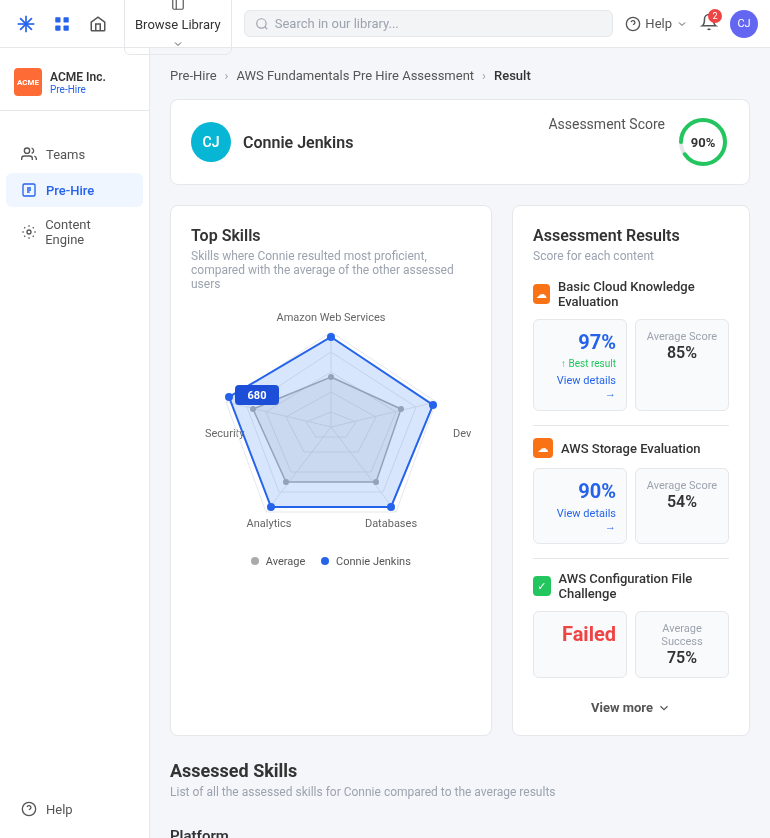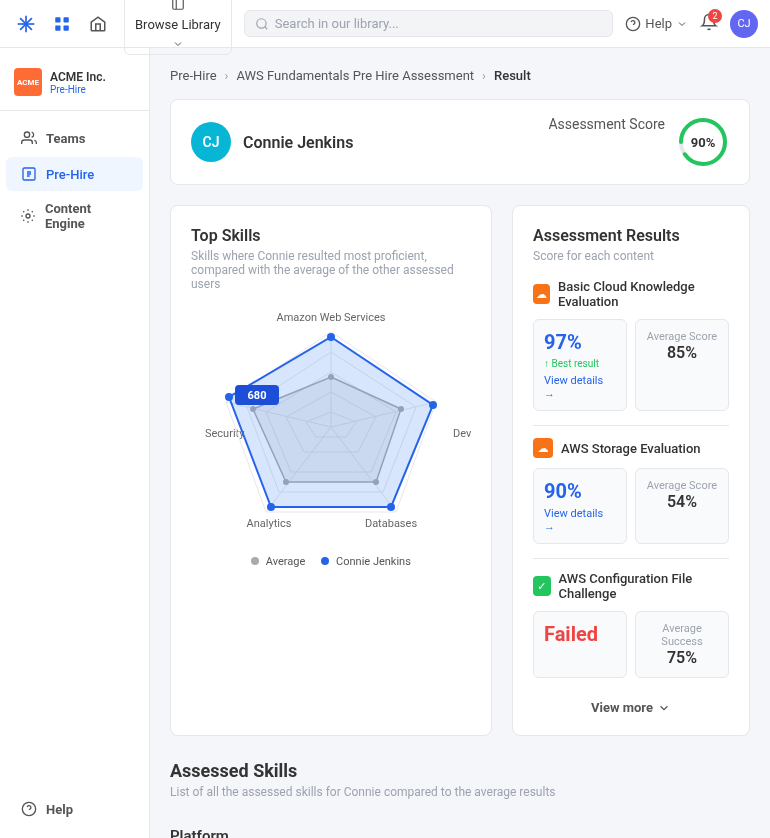--- a/index.html
+++ b/index.html
@@ -61,35 +61,34 @@
       top: 48px; bottom: 0; left: 0;
       padding: 12px 0;
       display: flex;
       flex-direction: column;
       gap: 2px;
     }
     .sidebar-org {
       display: flex; align-items: center; gap: 8px;
       padding: 8px 14px 14px;
       border-bottom: 1px solid #e5e7eb;
-      margin-bottom: 8px;
+      margin-bottom: 24px;
     }
     .org-logo { width: 28px; height: 28px; background: #ff6b35; border-radius: 4px; display: flex; align-items: center; justify-content: center; color: #fff; font-size: 10px; font-weight: bold; }
     .org-info { display: flex; flex-direction: column; }
     .org-name { font-size: 12px; font-weight: 600; color: #333; }
     .org-sub { font-size: 10px; color: #2563eb; }
     .sidebar-item {
       display: flex; align-items: center; gap: 8px;
       padding: 8px 14px;
       cursor: pointer;
       color: #555;
       font-size: 13px;
       border-radius: 6px;
       margin: 0 6px;
-      font-weight: bold;
     }
     .sidebar-item.active { background: #eff6ff; color: #2563eb; font-weight: 500; }
     .sidebar-item .si-icon { width: 18px; height: 18px; display: flex; align-items: center; justify-content: center; font-size: 15px; }
 
     
     .main { margin-left: 150px; padding: 20px; flex: 1; }
 
     
     .breadcrumb { display: flex; align-items: center; gap: 8px; font-size: 13px; color: #555; margin-bottom: 16px; }
     .breadcrumb span { color: #9ca3af; }
@@ -141,21 +140,21 @@
     .legend-dot { width: 8px; height: 8px; border-radius: 50%; display: inline-block; margin-right: 4px; }
 
     
     .result-section { margin-bottom: 14px; }
     .result-header { display: flex; align-items: center; gap: 8px; margin-bottom: 10px; }
     .result-icon { width: 20px; height: 20px; border-radius: 4px; display: flex; align-items: center; justify-content: center; font-size: 11px; color: #fff; }
     .result-icon.orange { background: #f97316; }
     .result-icon.green { background: #22c55e; }
     .result-name { font-size: 13px; font-weight: 500; }
     .result-row { display: flex; gap: 8px; }
-    .result-score-box { flex: 1; background: #f9fafb; border: 1px solid #e5e7eb; border-radius: 6px; padding: 10px; }
+    .result-score-box { flex: 1; background: #f9fafb; border: 1px solid #e5e7eb; border-radius: 6px; padding: 10px; text-align: right; }
     .result-score-val { font-size: 20px; font-weight: 700; color: #2563eb; }
     .result-score-val.red { color: #ef4444; }
     .best-label { font-size: 10px; color: #22c55e; }
     .view-details { font-size: 11px; color: #2563eb; cursor: pointer; margin-top: 4px; display: block; }
     .avg-box { flex: 1; background: #f9fafb; border: 1px solid #e5e7eb; border-radius: 6px; padding: 10px; text-align: center; }
     .avg-label { font-size: 11px; color: #9ca3af; }
     .avg-val { font-size: 16px; font-weight: 600; }
     .divider { border: none; border-top: 1px solid #e5e7eb; margin: 12px 0; }
     .view-more { display: flex; align-items: center; justify-content: center; gap: 4px; font-size: 13px; color: #555; cursor: pointer; padding-top: 8px; font-weight: bold; }
 

